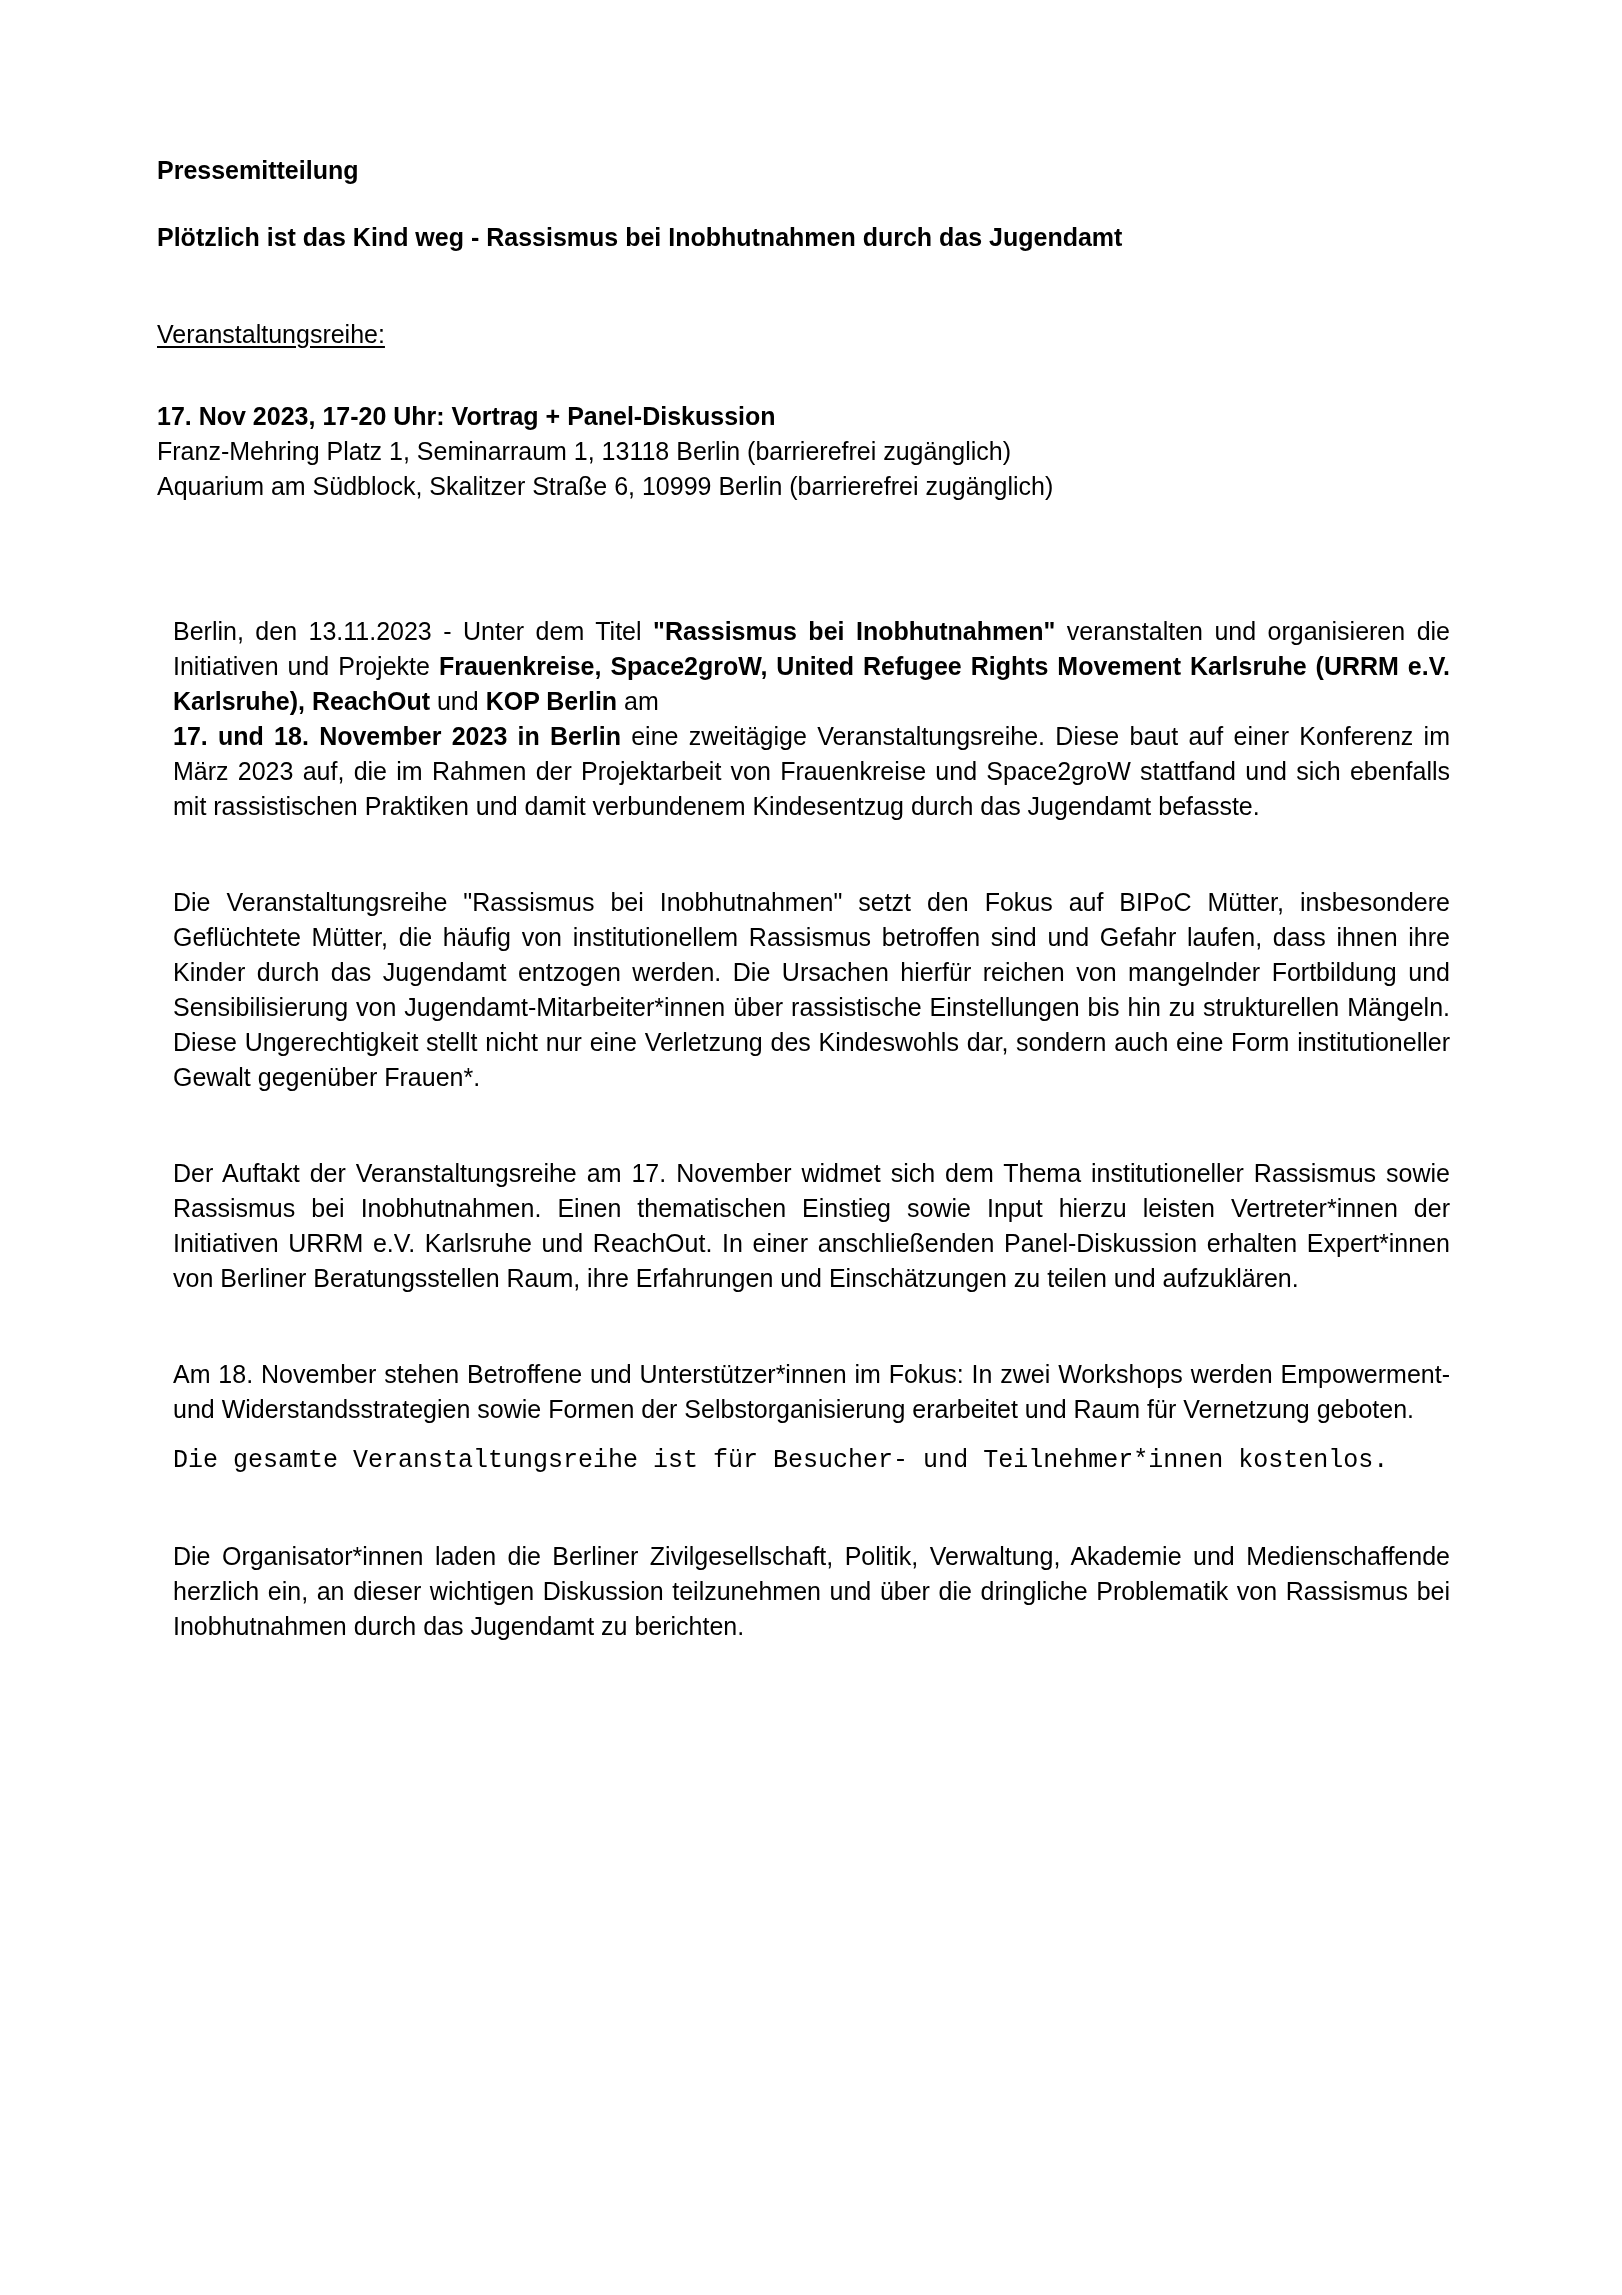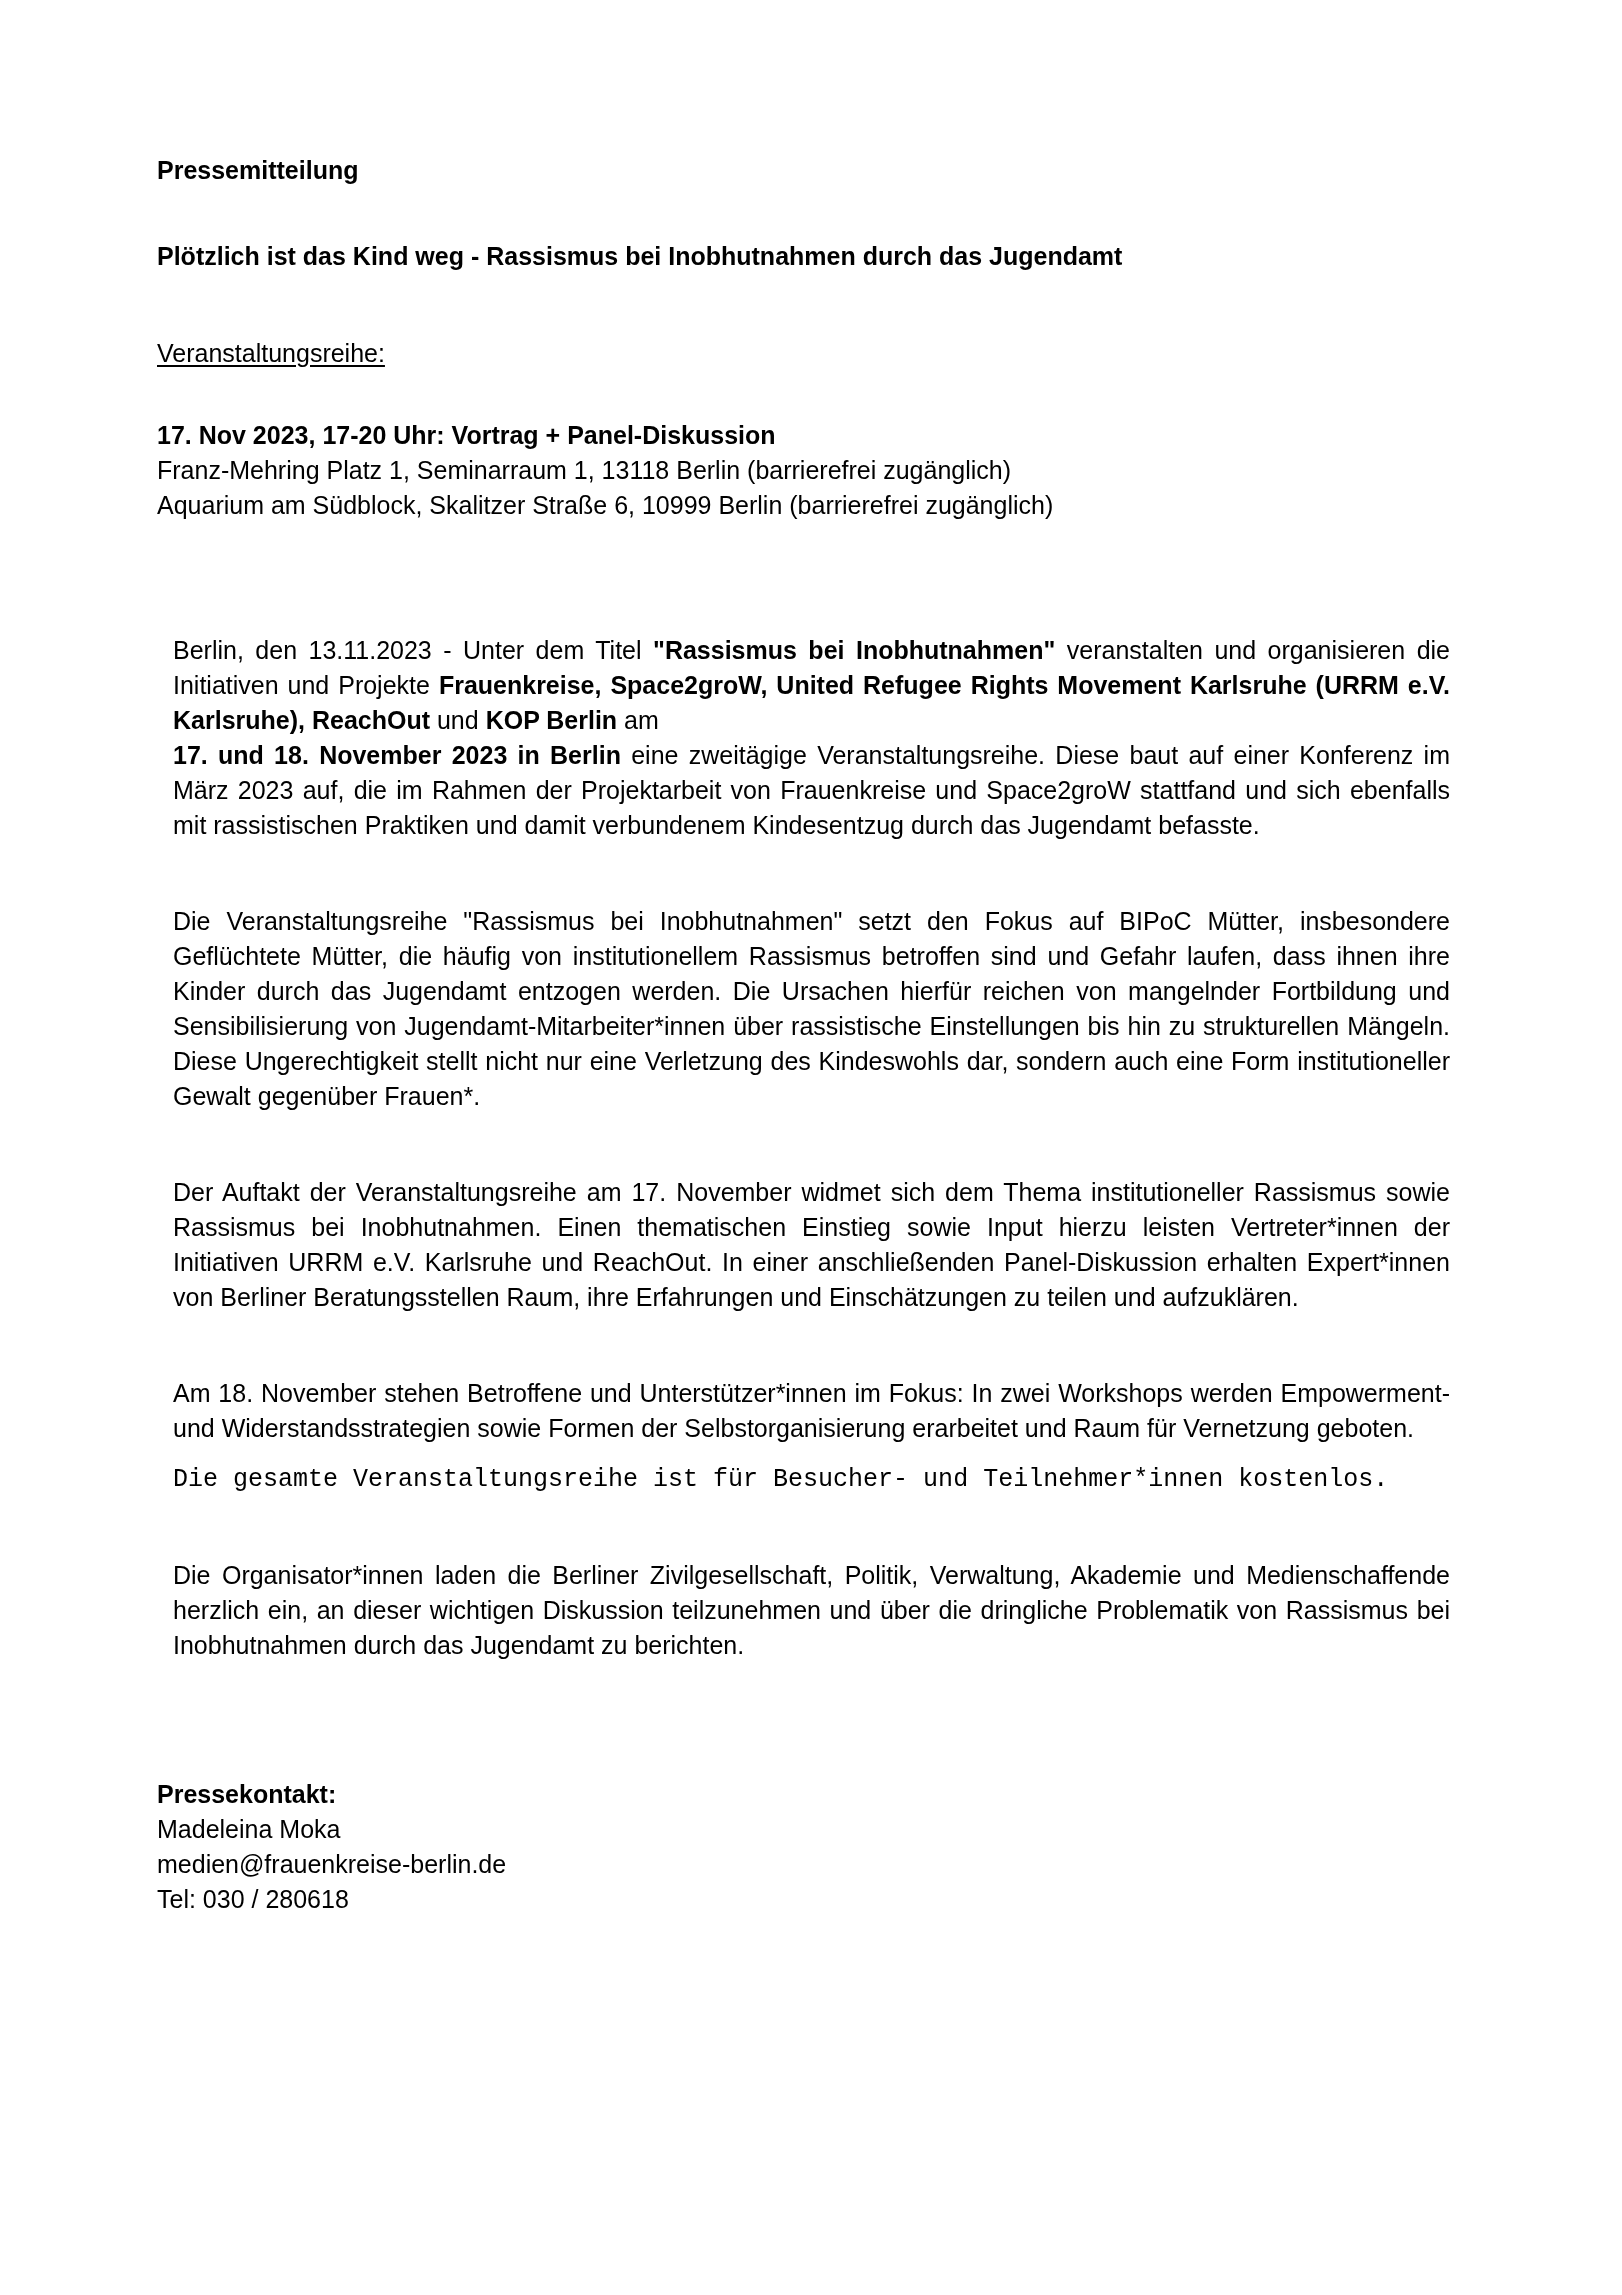--- a/index.html
+++ b/index.html
@@ -31,21 +31,20 @@
   .hdr {
     font-weight: bold;
     font-size: 25px;
     line-height: 1.32;
   }
 
   .doc-title {
     font-weight: bold;
     font-size: 25px;
     line-height: 1.32;
-    margin-top: 19px;
   }
 
   .spacer-lg { height: 34px; }
   .spacer-md { height: 30px; }
   .spacer-sm { height: 26px; }
   .spacer-xs { height: 14.4px; }
 
   .section-label {
     text-decoration: underline;
     text-underline-offset: 3.3px;
@@ -126,22 +125,16 @@
     <p class="body last-left">Die gesamte Veranstaltungsreihe ist für Besucher- und Teilnehmer*innen kostenlos.</p>
 
     <div class="para-gap"></div>
 
     <p class="body">Die Organisator*innen laden die Berliner Zivilgesellschaft, Politik, Verwaltung, Akademie und Medienschaffende herzlich ein, an dieser wichtigen Diskussion teilzunehmen und über die dringliche Problematik von Rassismus bei Inobhutnahmen durch das Jugendamt zu berichten.</p>
 
     <div class="spacer-lg"></div>
     <div class="spacer-lg"></div>
     <div class="spacer-md"></div>
 
-    <div class="contact">
-      <div class="c-bold">Pressekontakt:</div>
-      <div>Madeleina Moka</div>
-      <div>medien@frauenkreise-berlin.de</div>
-      <div>Tel: 030 / 280618</div>
-    </div>
 
   </div>
 </div>
 
 
 </body></html>

